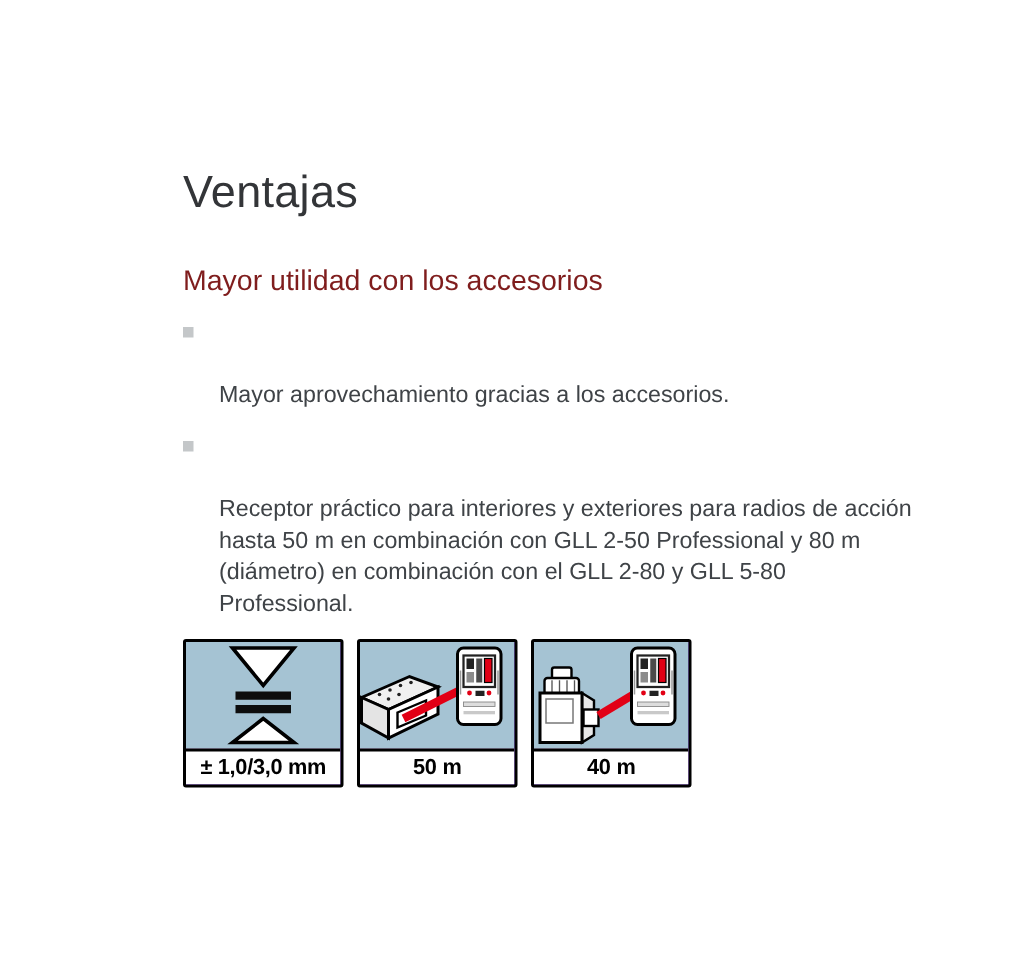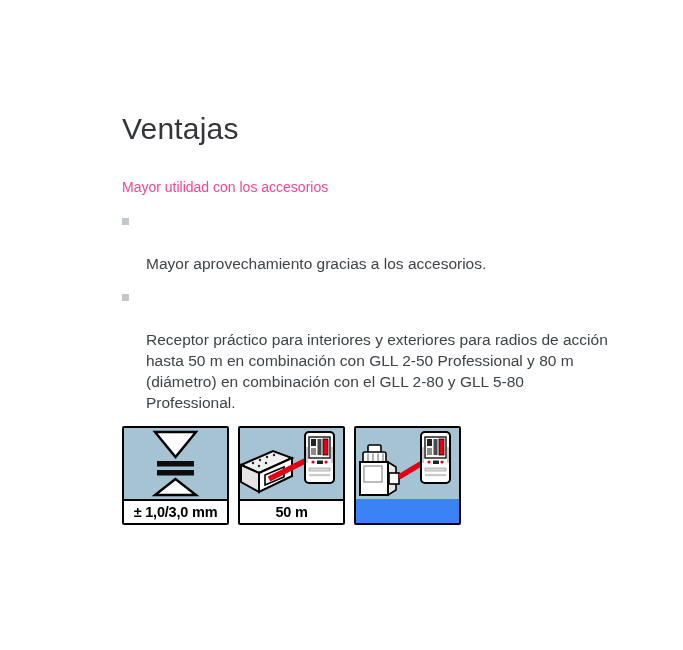--- a/index.html
+++ b/index.html
@@ -22,24 +22,24 @@
     width: 492px;
   }
   .page-title {
     font-size: 30px;
     line-height: 36px;
     font-weight: 400;
     color: #333538;
     letter-spacing: 0.2px;
   }
   .section-heading {
-    font-size: 14px;
+    font-size: 19px;
     line-height: 23px;
     font-weight: 400;
-    color: #ec4899;
+    color: #7f1d1d;
   }
   .advantages-heading { margin-top: 29px; }
   .advantage-list {
     list-style: none;
     margin-top: 12px;
   }
   .advantage-item {
     display: flex;
     align-items: flex-start;
     margin-bottom: 13px;
@@ -63,21 +63,21 @@
   .function-cards {
     display: flex;
     gap: 9px;
     margin-top: 13px;
   }
   .function-card {
     width: 107px;
     height: 99px;
     border: 2px solid var(--ink);
     border-radius: 2px;
-    background: #3b82f6;
+    background: #4c1d95;
     display: flex;
     flex-direction: column;
     overflow: hidden;
   }
   .card-image {
     background: var(--icon-blue);
     height: 71px;
     flex-shrink: 0;
   }
   .card-image svg { display: block; width: 103px; height: 71px; }
@@ -197,16 +197,17 @@
             <rect x="13.5" y="8" width="4" height="16" fill="#4a4a4a"></rect>
             <rect x="19" y="8" width="5" height="16" class="red-fill" stroke="#000000" stroke-width="0.8"></rect>
             <circle cx="9" cy="31" r="1.6" class="red-fill"></circle>
             <rect x="13" y="29.5" width="6" height="3.5" fill="#222222"></rect>
             <circle cx="22" cy="31" r="1.6" class="red-fill"></circle>
             <rect x="5" y="37" width="21" height="3" fill="#dddddd" stroke="#888888" stroke-width="0.6"></rect>
             <rect x="5" y="43" width="21" height="2.2" fill="#c9c9c9"></rect>
           </g>
         </svg>
       </div>
+      <div class="card-label">40 m</div>
     </div>
 
   </div>
 </div>
 
 </body></html>

